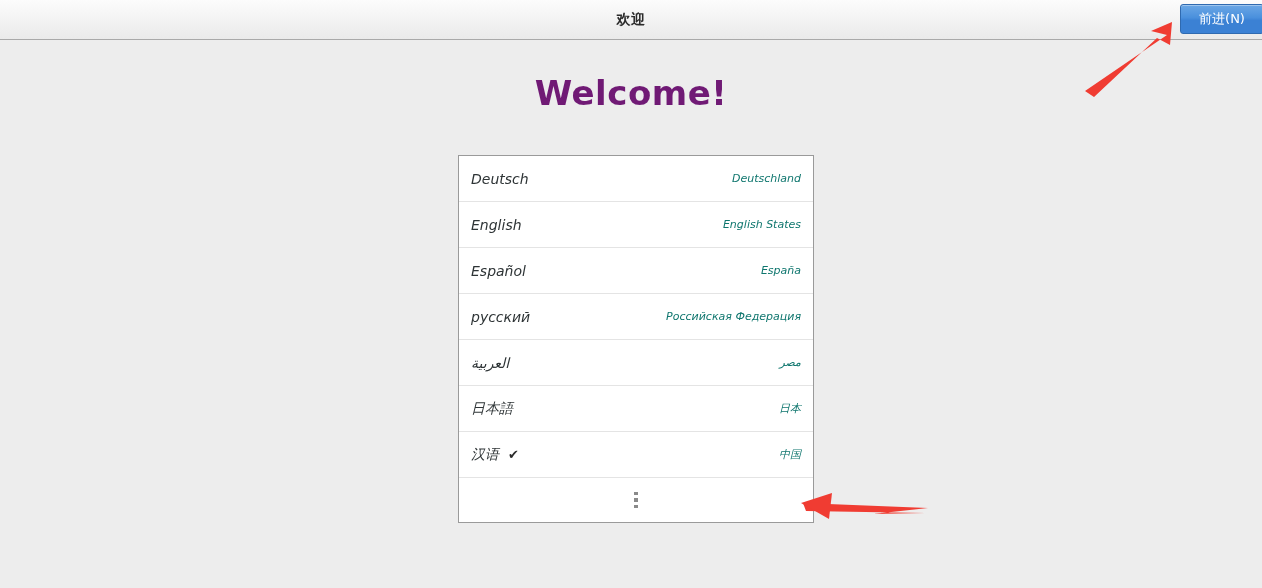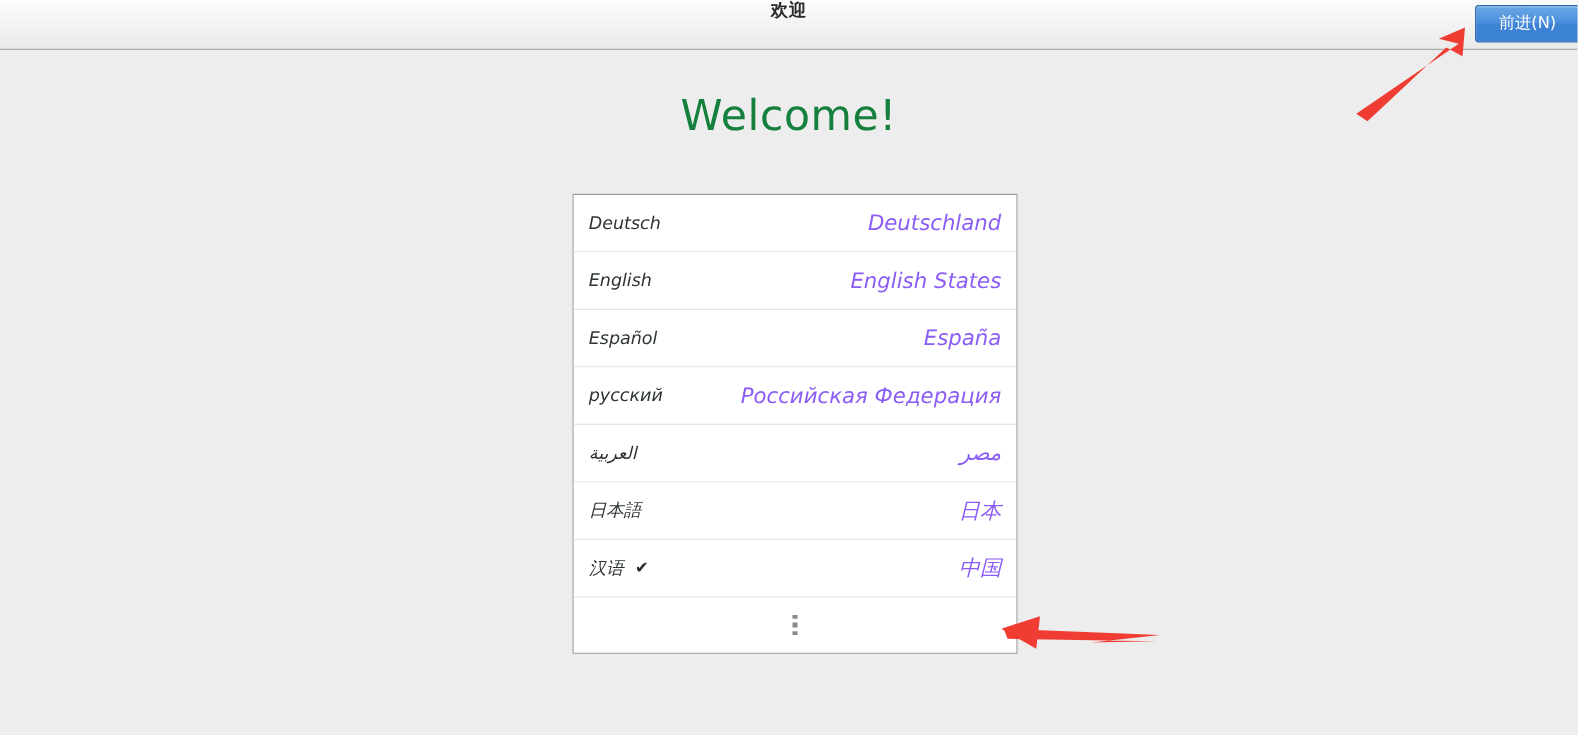--- a/index.html
+++ b/index.html
@@ -18,20 +18,21 @@
   
   .titlebar {
     position: absolute;
     top: 0; left: 0;
     width: 1262px;
     height: 40px;
     background: linear-gradient(to bottom, #fcfcfc 0%, #f2f2f2 55%, #eaeaea 100%);
     border-bottom: 1px solid #a9a9a9;
     box-sizing: border-box;
     display: flex;
+    align-items: center;
     justify-content: center;
   }
   .titlebar-title {
     font-size: 14px;
     font-weight: bold;
     color: #2b2b2b;
     letter-spacing: 0.5px;
   }
   .next-button {
     position: absolute;
@@ -61,22 +62,22 @@
     height: 547px;
     background: #ededed;
   }
   .welcome-heading {
     position: absolute;
     top: 32px;
     left: 0;
     width: 1262px;
     text-align: center;
     font-size: 34px;
-    font-weight: normal;
-    color: #15803d;
+    font-weight: bold;
+    color: #701a75;
     letter-spacing: 0.5px;
   }
 
   
   .lang-card {
     position: absolute;
     left: 458px;
     top: 114px;
     width: 356px;
     background: #ffffff;
@@ -103,22 +104,22 @@
     align-items: center;
     gap: 9px;
     white-space: nowrap;
   }
   .lang-check {
     font-size: 13px;
     color: #2b2b2b;
     line-height: 1;
   }
   .lang-region {
-    font-size: 17px;
-    color: #8b5cf6;
+    font-size: 11px;
+    color: #0f766e;
     white-space: nowrap;
   }
   .lang-row.rtl .lang-name,
   .lang-row.rtl .lang-region {
     direction: rtl;
   }
   .more-row {
     height: 44px;
     display: flex;
     align-items: center;

